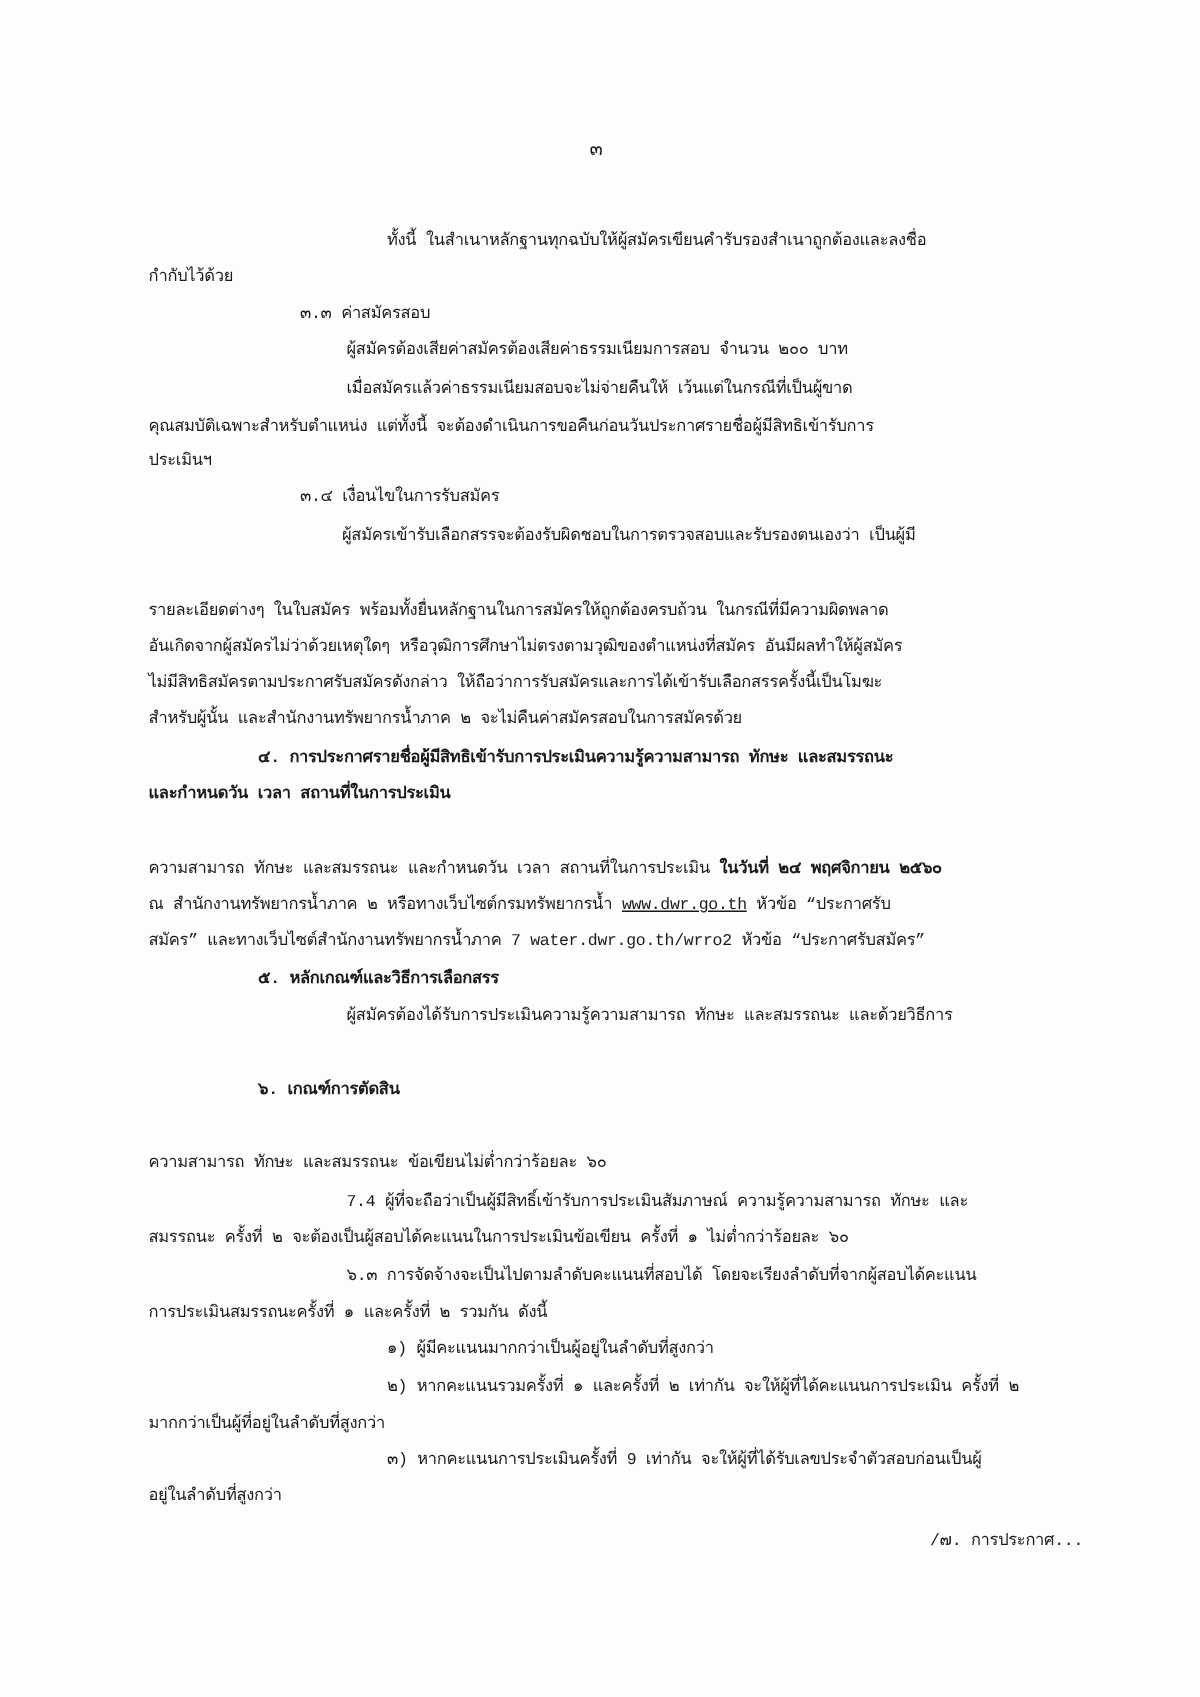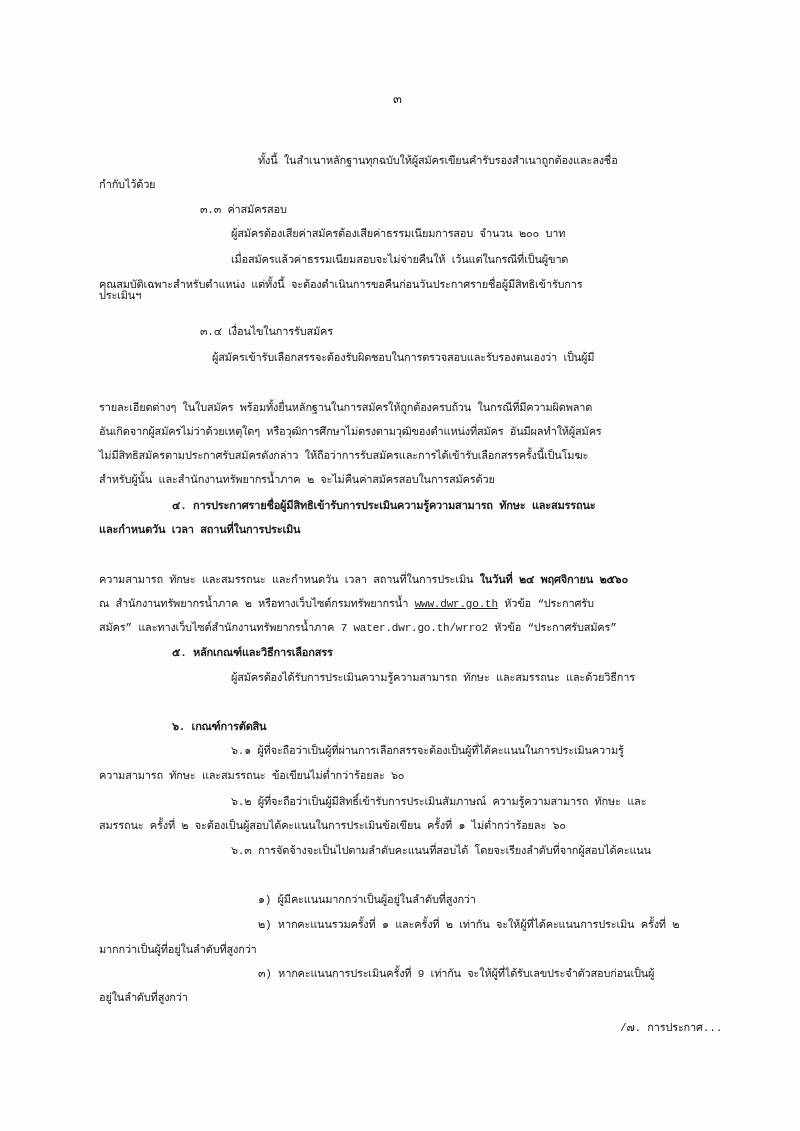--- a/index.html
+++ b/index.html
@@ -23,48 +23,48 @@
 <div class="page">
   <div class="pagenum">๓</div>
 
   <div class="line" style="left:258px;top:151px">ทั้งนี้ ในสำเนาหลักฐานทุกฉบับให้ผู้สมัครเขียนคำรับรองสำเนาถูกต้องและลงชื่อ</div>
   <div class="line" style="left:99px;top:175px">กำกับไว้ด้วย</div>
 
   <div class="line" style="left:200px;top:200px">๓.๓ ค่าสมัครสอบ</div>
   <div class="line" style="left:231px;top:224px">ผู้สมัครต้องเสียค่าสมัครต้องเสียค่าธรรมเนียมการสอบ จำนวน ๒๐๐ บาท</div>
   <div class="line" style="left:231px;top:250px">เมื่อสมัครแล้วค่าธรรมเนียมสอบจะไม่จ่ายคืนให้ เว้นแต่ในกรณีที่เป็นผู้ขาด</div>
   <div class="line" style="left:99px;top:275px">คุณสมบัติเฉพาะสำหรับตำแหน่ง แต่ทั้งนี้ จะต้องดำเนินการขอคืนก่อนวันประกาศรายชื่อผู้มีสิทธิเข้ารับการ</div>
-  <div class="line" style="left:99px;top:286px">ประเมินฯ</div>
+  <div class="line" style="left:99px;top:298px">ประเมินฯ</div>
 
   <div class="line" style="left:200px;top:322px">๓.๔ เงื่อนไขในการรับสมัคร</div>
-  <div class="line" style="left:212px;top:348px">ผู้สมัครเข้ารับเลือกสรรจะต้องรับผิดชอบในการตรวจสอบและรับรองตนเองว่า  เป็นผู้มี</div>
+  <div class="line" style="left:228px;top:348px">ผู้สมัครเข้ารับเลือกสรรจะต้องรับผิดชอบในการตรวจสอบและรับรองตนเองว่า  เป็นผู้มี</div>
   <div class="line" style="left:99px;top:398px">รายละเอียดต่างๆ ในใบสมัคร พร้อมทั้งยื่นหลักฐานในการสมัครให้ถูกต้องครบถ้วน ในกรณีที่มีความผิดพลาด</div>
   <div class="line" style="left:99px;top:422px">อันเกิดจากผู้สมัครไม่ว่าด้วยเหตุใดๆ หรือวุฒิการศึกษาไม่ตรงตามวุฒิของตำแหน่งที่สมัคร อันมีผลทำให้ผู้สมัคร</div>
   <div class="line" style="left:99px;top:446px">ไม่มีสิทธิสมัครตามประกาศรับสมัครดังกล่าว ให้ถือว่าการรับสมัครและการได้เข้ารับเลือกสรรครั้งนี้เป็นโมฆะ</div>
   <div class="line" style="left:99px;top:470px">สำหรับผู้นั้น และสำนักงานทรัพยากรน้ำภาค ๒ จะไม่คืนค่าสมัครสอบในการสมัครด้วย</div>
 
   <div class="line bold" style="left:172px;top:496px">๔. การประกาศรายชื่อผู้มีสิทธิเข้ารับการประเมินความรู้ความสามารถ ทักษะ และสมรรถนะ</div>
   <div class="line bold" style="left:99px;top:520px">และกำหนดวัน เวลา สถานที่ในการประเมิน</div>
   <div class="line" style="left:99px;top:570px">
     <span>ความสามารถ ทักษะ และสมรรถนะ และกำหนดวัน เวลา สถานที่ในการประเมิน </span><span class="bold">ในวันที่ ๒๔ พฤศจิกายน ๒๕๖๐</span>
   </div>
   <div class="line" style="left:99px;top:594px">
     <span>ณ สำนักงานทรัพยากรน้ำภาค ๒ หรือทางเว็บไซต์กรมทรัพยากรน้ำ </span><span class="link">www.dwr.go.th</span><span>   หัวข้อ “ประกาศรับ</span>
   </div>
   <div class="line" style="left:99px;top:618px">สมัคร” และทางเว็บไซต์สำนักงานทรัพยากรน้ำภาค 7 water.dwr.go.th/wrro2 หัวข้อ “ประกาศรับสมัคร”</div>
 
   <div class="line bold" style="left:172px;top:643px">๕. หลักเกณฑ์และวิธีการเลือกสรร</div>
   <div class="line" style="left:231px;top:668px">ผู้สมัครต้องได้รับการประเมินความรู้ความสามารถ ทักษะ และสมรรถนะ และด้วยวิธีการ</div>
 
   <div class="line bold" style="left:172px;top:717px">๖. เกณฑ์การตัดสิน</div>
-  <div class="line" style="left:231px;top:741px">๖.๑ ผู้ที่จะถือว่าเป็นผู้ที่ผ่านการเลือกสรรจะต้องเป็นผู้ที่ได้คะแนนในการประเมินความรู้</div>
   <div class="line" style="left:99px;top:766px">ความสามารถ ทักษะ และสมรรถนะ ข้อเขียนไม่ต่ำกว่าร้อยละ ๖๐</div>
-  <div class="line" style="left:231px;top:792px">๖.๒ ผู้ที่จะถือว่าเป็นผู้มีสิทธิ์เข้ารับการประเมินสัมภาษณ์ ความรู้ความสามารถ ทักษะ และ</div>
+  <div class="line" style="left:231px;top:792px">7.4 ผู้ที่จะถือว่าเป็นผู้มีสิทธิ์เข้ารับการประเมินสัมภาษณ์ ความรู้ความสามารถ ทักษะ และ</div>
   <div class="line" style="left:99px;top:816px">สมรรถนะ ครั้งที่ ๒ จะต้องเป็นผู้สอบได้คะแนนในการประเมินข้อเขียน ครั้งที่ ๑ ไม่ต่ำกว่าร้อยละ ๖๐</div>
   <div class="line" style="left:231px;top:841px">๖.๓ การจัดจ้างจะเป็นไปตามลำดับคะแนนที่สอบได้ โดยจะเรียงลำดับที่จากผู้สอบได้คะแนน</div>
+  <div class="line" style="left:99px;top:866px">การประเมินสมรรถนะครั้งที่ ๑ และครั้งที่ ๒ รวมกัน ดังนี้</div>
 
   <div class="line" style="left:258px;top:890px">๑) ผู้มีคะแนนมากกว่าเป็นผู้อยู่ในลำดับที่สูงกว่า</div>
   <div class="line" style="left:258px;top:915px">๒) หากคะแนนรวมครั้งที่ ๑ และครั้งที่ ๒ เท่ากัน จะให้ผู้ที่ได้คะแนนการประเมิน ครั้งที่ ๒</div>
   <div class="line" style="left:99px;top:940px">มากกว่าเป็นผู้ที่อยู่ในลำดับที่สูงกว่า</div>
   <div class="line" style="left:258px;top:964px">๓) หากคะแนนการประเมินครั้งที่ 9 เท่ากัน จะให้ผู้ที่ได้รับเลขประจำตัวสอบก่อนเป็นผู้</div>
   <div class="line" style="left:99px;top:988px">อยู่ในลำดับที่สูงกว่า</div>
 
   <div class="line" style="left:620px;top:1018px">/๗. การประกาศ...</div>
 </div>
 

